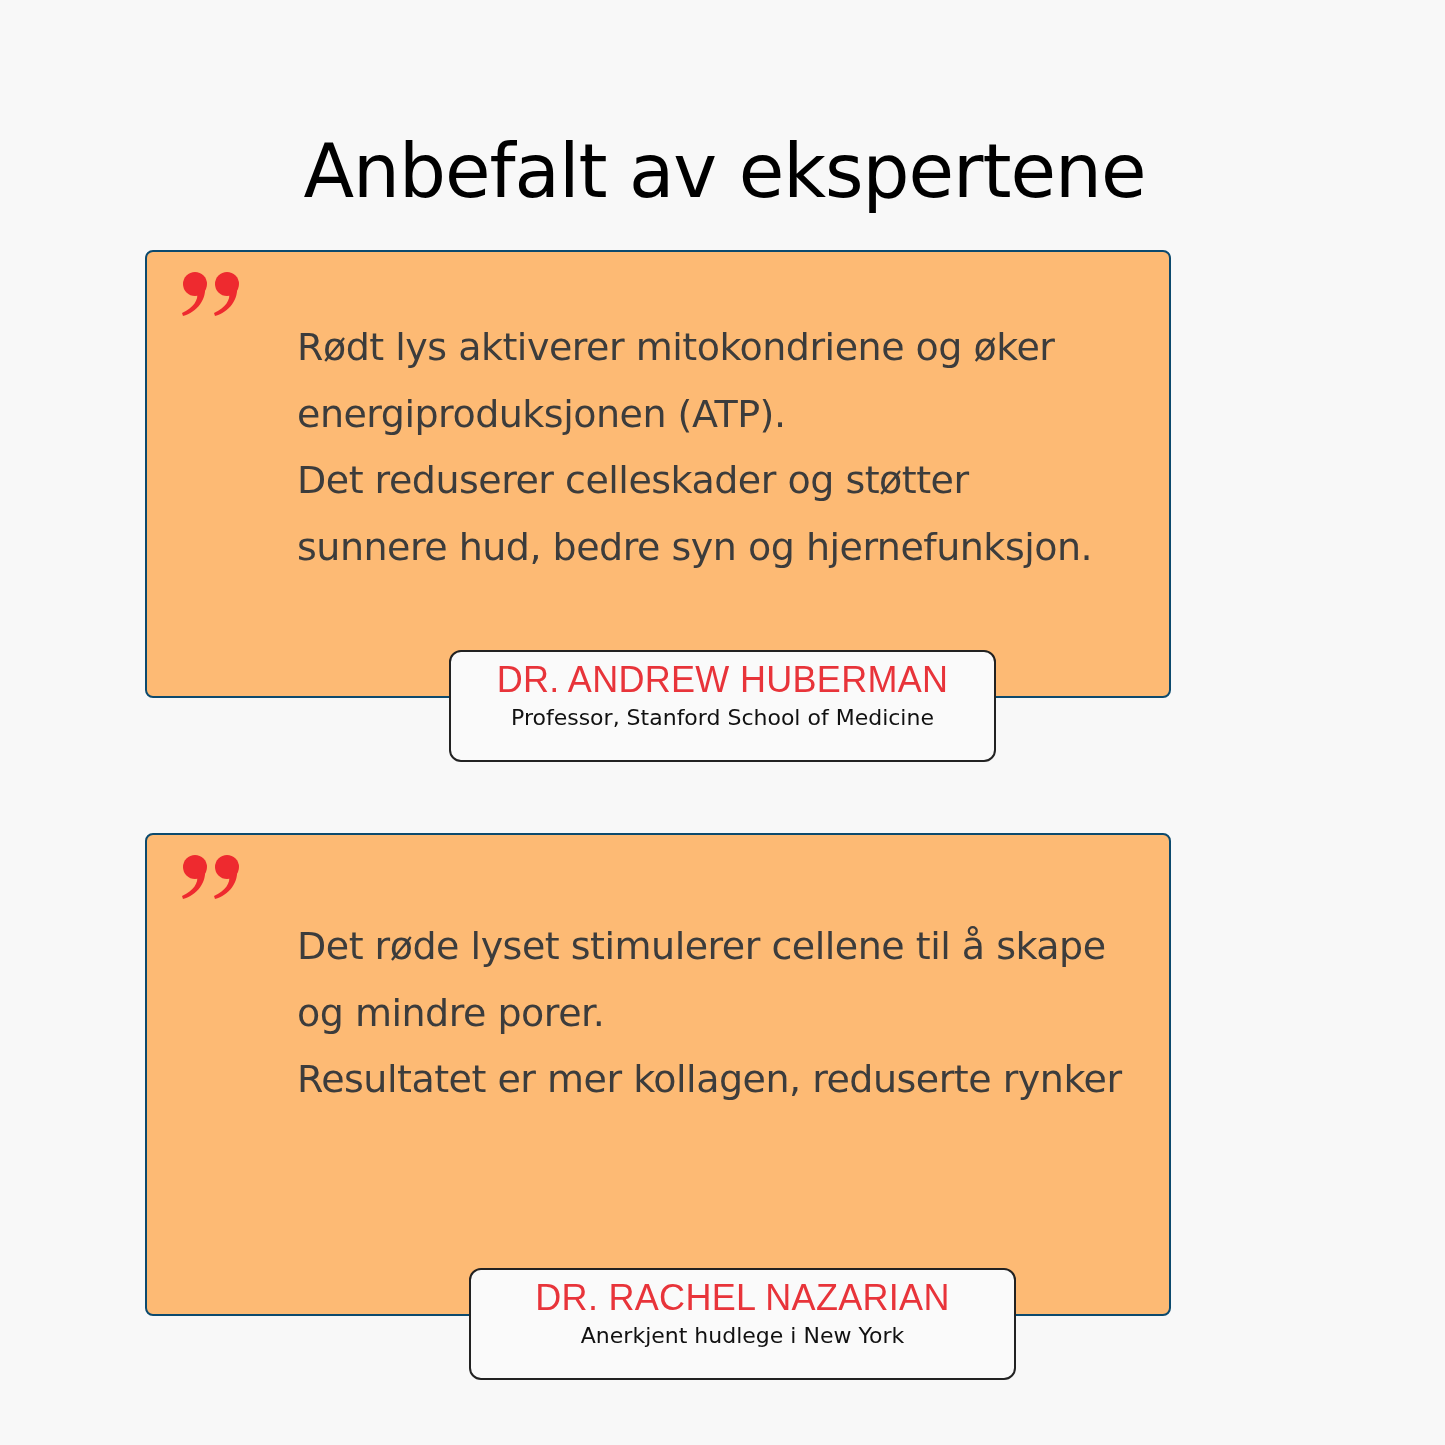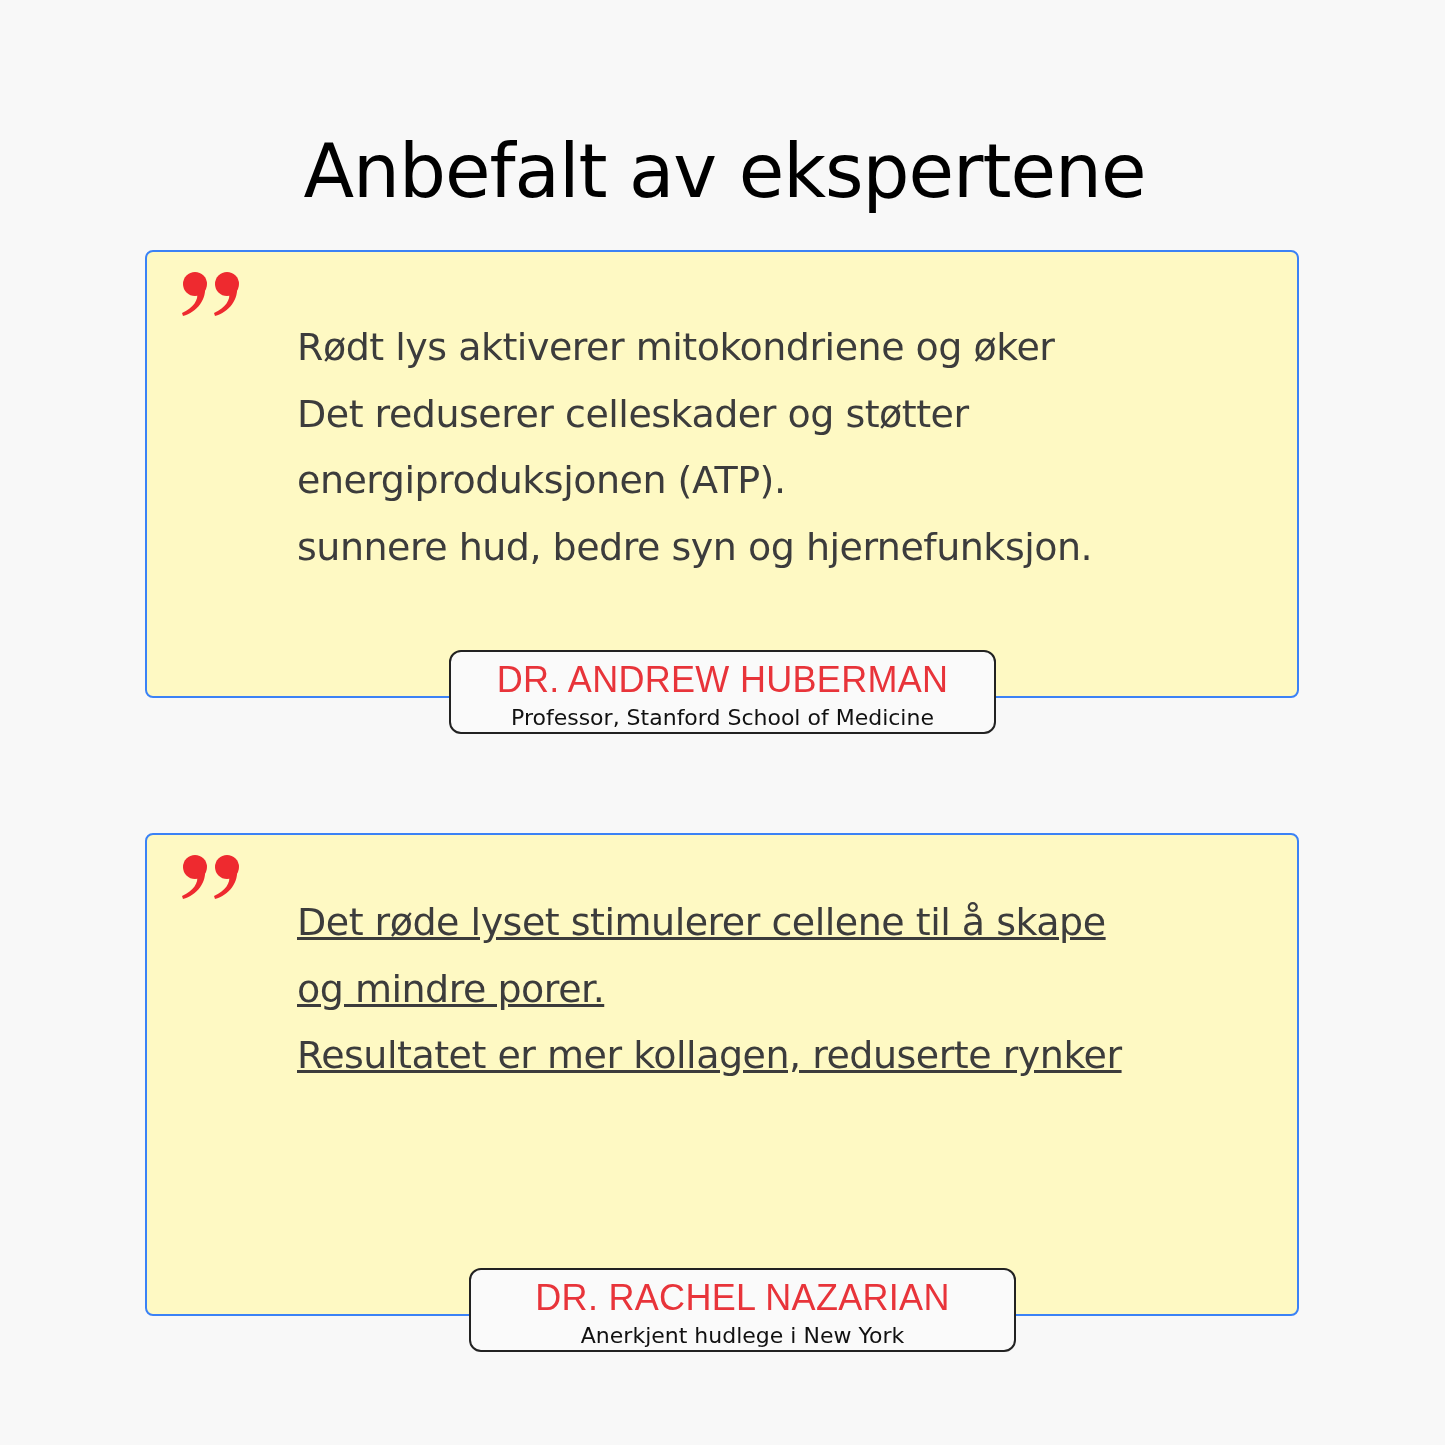--- a/index.html
+++ b/index.html
@@ -11,43 +11,43 @@
       font-family: "DejaVu Sans", sans-serif;
     }
     .title {
       position: absolute; left: 2px; top: 78px; width: 1445px;
       text-align: center;
       font-family: "DejaVu Sans", sans-serif;
       font-size: 74px; font-weight: 500; color: #000;
       letter-spacing: -1px;
     }
     .card {
-      position: absolute; left: 145px; width: 1154px;
-      background: #fef9c3;
-      border: 2px solid #3b82f6;
+      position: absolute; left: 145px; width: 1026px;
+      background: #fdba74;
+      border: 2px solid #0c4a6e;
       border-radius: 8px;
       box-sizing: border-box;
     }
     .card1 { top: 250px; height: 448px; }
     .card2 { top: 833px; height: 483px; }
     .quote-icon {
       position: absolute; left: 34px; top: 18px;
       width: 64px; height: 56px;
     }
     .quote-text {
       position: absolute; left: 150px; right: 40px;
       font-family: "DejaVu Sans", sans-serif;
       font-size: 38px; line-height: 66.5px; color: #3c3c3c;
       letter-spacing: -0.5px;
     }
     .card1 .quote-text { top: 62px; }
-    .card2 .quote-text { top: 54px; text-decoration: underline; }
+    .card2 .quote-text { top: 78px; }
     .quote-text div { white-space: nowrap; }
     .badge {
-      position: absolute; left: 449px; width: 547px; height: 84px;
+      position: absolute; left: 449px; width: 547px; height: 112px;
       background: #fafafa;
       border: 2px solid #222;
       border-radius: 12px;
       box-sizing: border-box;
       text-align: center;
     }
     .badge1 { top: 650px; }
     .badge2 { top: 1268px; margin-left: 20px; }
     .badge-name {
       margin-top: 7px;
@@ -72,22 +72,22 @@
   <svg class="quote-icon" viewBox="0 0 64 56">
     <g fill="#ee2a2f">
       <circle cx="14" cy="14" r="12"></circle>
       <path d="M24 14 C26 30 16 42 2 46 L1 43 C12 38 18 30 16 22 Z"></path>
       <circle cx="46" cy="14" r="12"></circle>
       <path d="M56 14 C58 30 48 42 34 46 L33 43 C44 38 50 30 48 22 Z"></path>
     </g>
   </svg>
   <div class="quote-text">
     <div>Rødt lys aktiverer mitokondriene og øker</div>
+    <div>energiproduksjonen (ATP).</div>
     <div>Det reduserer celleskader og støtter</div>
-    <div>energiproduksjonen (ATP).</div>
     <div>sunnere hud, bedre syn og hjernefunksjon.</div>
   </div>
 </div>
 <div class="badge badge1">
   <div class="badge-name">DR. ANDREW HUBERMAN</div>
   <div class="badge-role">Professor, Stanford School of Medicine</div>
 </div>
 
 <div class="card card2">
   <svg class="quote-icon" viewBox="0 0 64 56">

